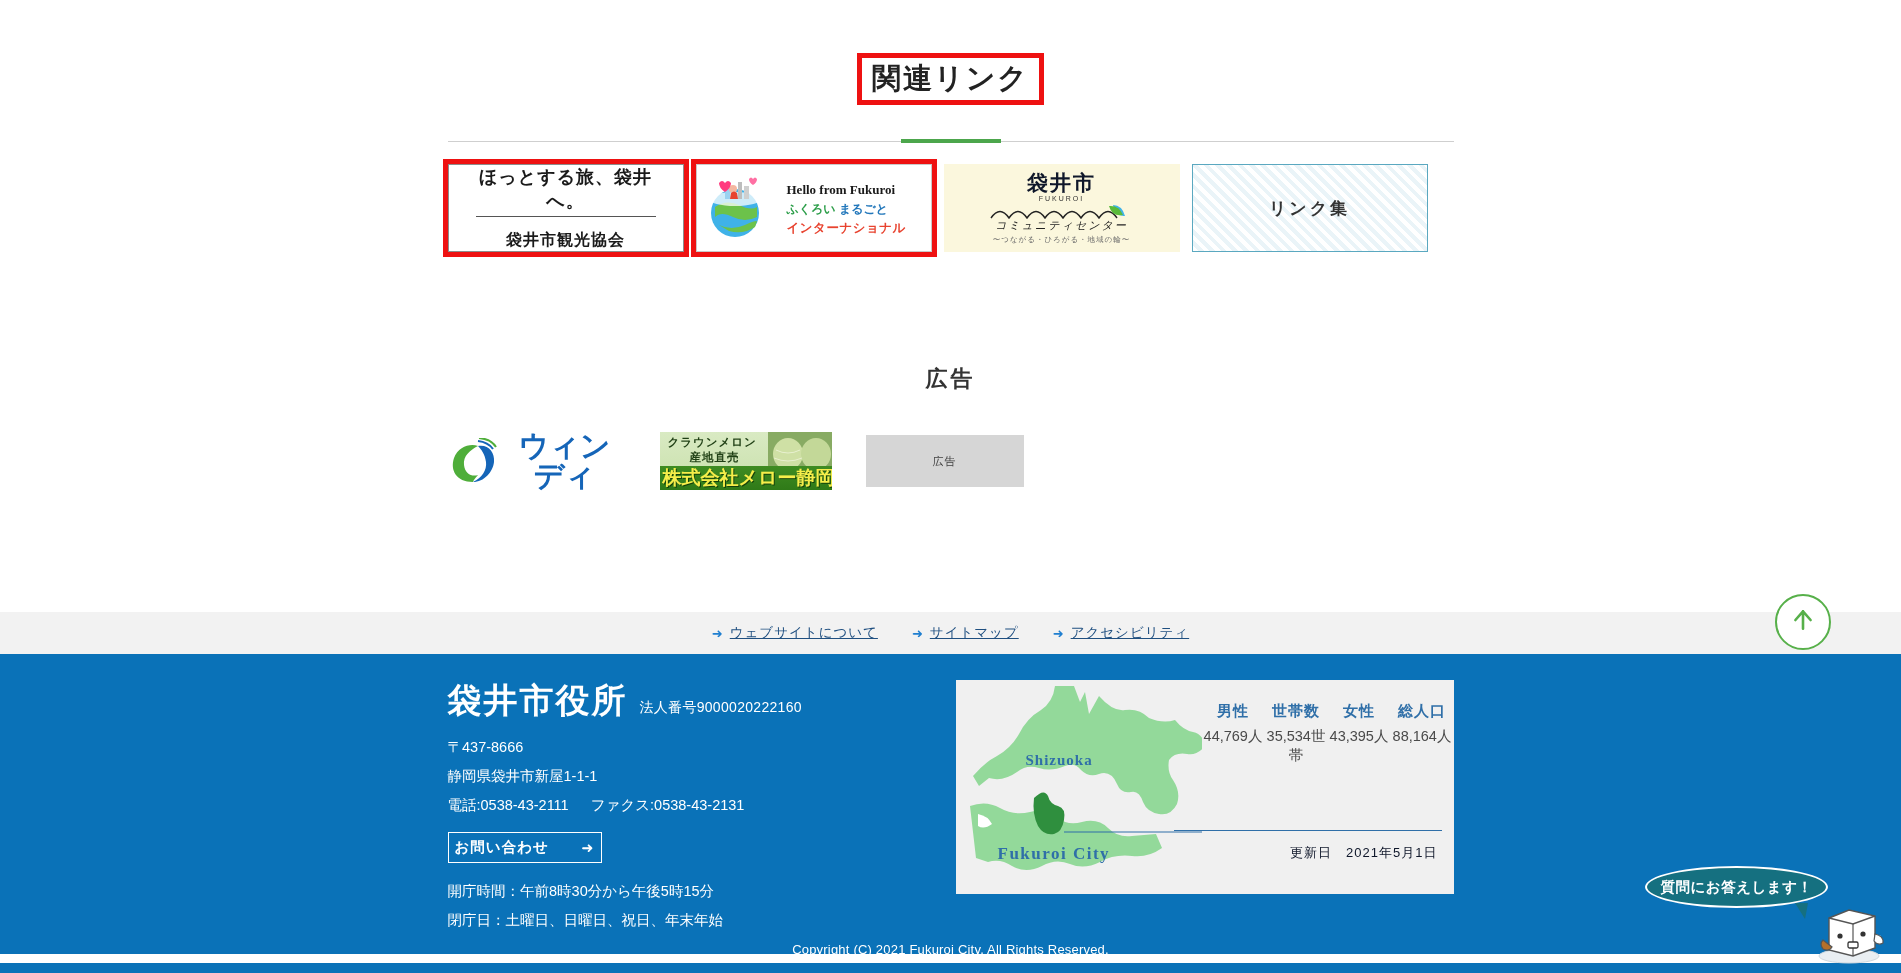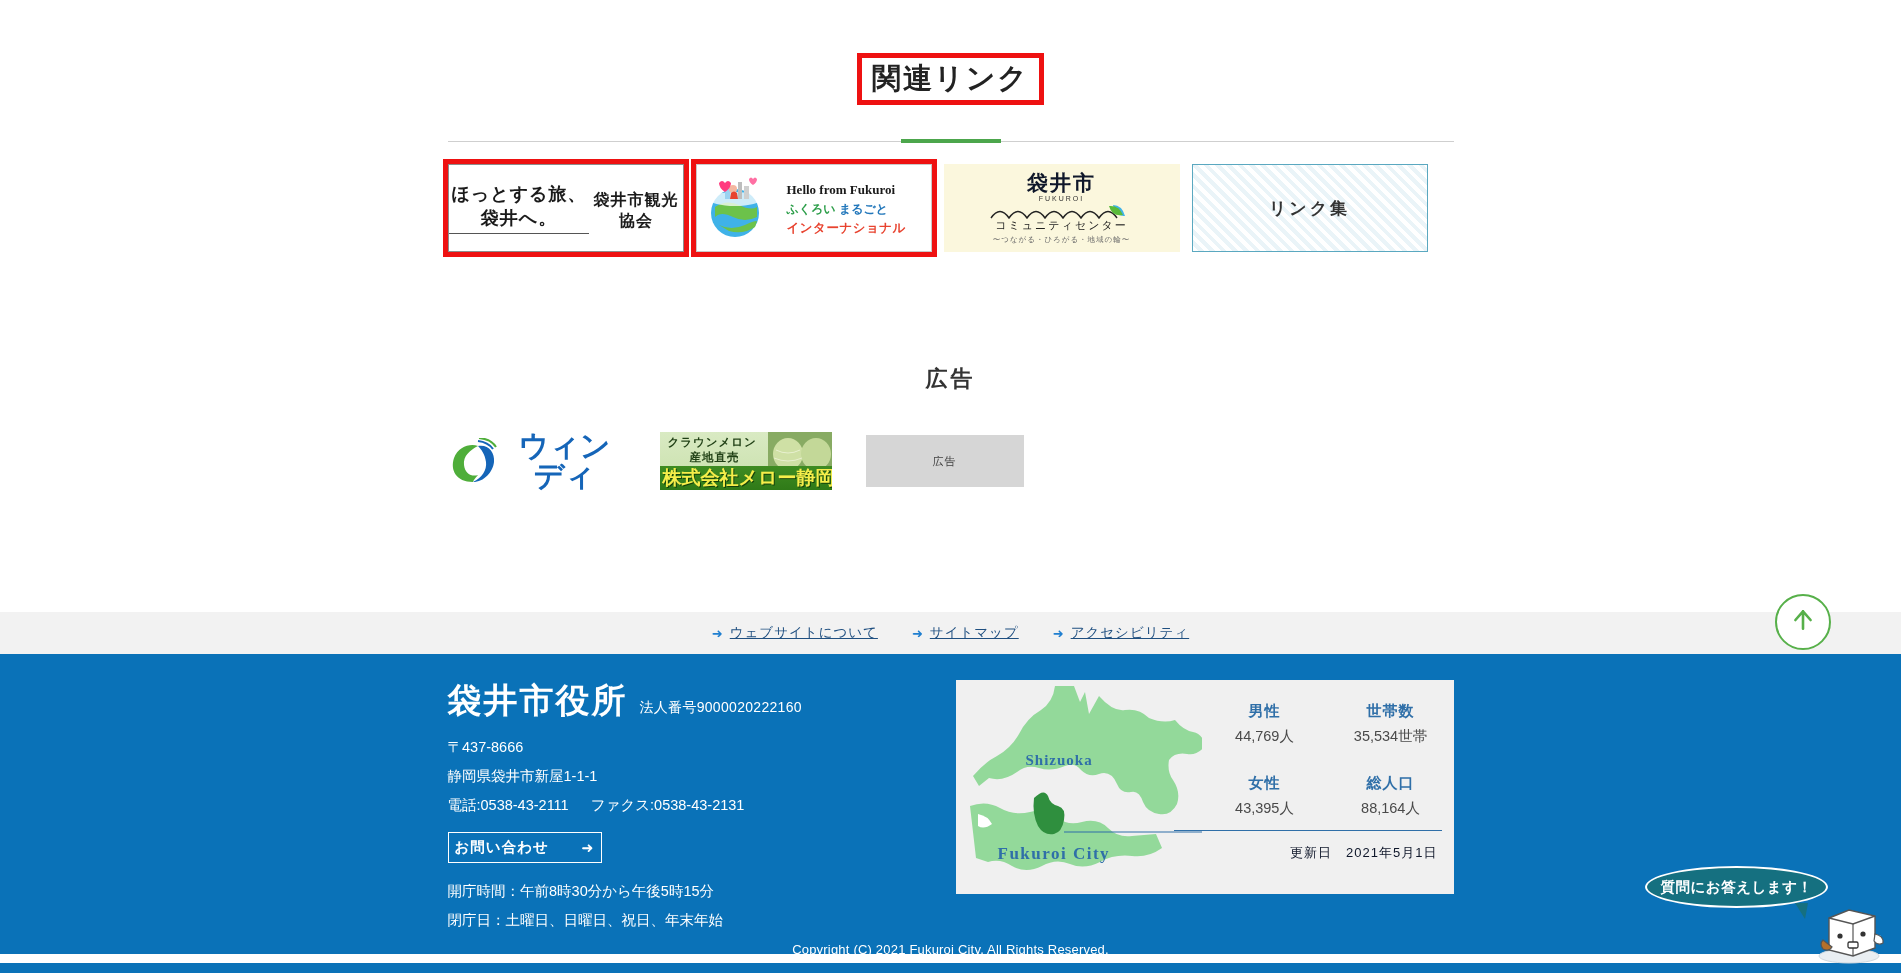--- a/index.html
+++ b/index.html
@@ -80,22 +80,23 @@
     overflow: hidden;
     background: #fff;
   }
   .banner.highlight {
     outline: 5px solid #ee1111;
   }
 
   
   .b1 {
     border: 1px solid #8c8c8c;
-    flex-direction: row;
+    flex-direction: column;
     background: #ffffff;
+    justify-content: space-between;
   }
   .b1-top {
     font-family: "Liberation Serif", "DejaVu Serif", serif;
     font-size: 18px;
     font-weight: 700;
     color: #1a1a1a;
     letter-spacing: 1px;
     padding-bottom: 3px;
     border-bottom: 1px solid #555;
     width: 180px;
@@ -171,20 +172,21 @@
     width: 150px;
     height: 14px;
     margin-top: 1px;
     position: relative;
   }
   .b3-sub {
     font-size: 11px;
     color: #222;
     letter-spacing: 2px;
     margin-top: 1px;
+    font-style: italic;
   }
   .b3-tag {
     font-size: 7.5px;
     color: #6a6a6a;
     letter-spacing: 1px;
     margin-top: 2px;
   }
 
   
   .b4 {
@@ -403,22 +405,22 @@
     color: #2f6fa8;
     letter-spacing: 1.5px;
   }
   .stats-area {
     width: 252px;
     position: relative;
     padding-top: 22px;
   }
   .stats-grid {
     display: grid;
-    grid-template-columns: 1fr 1fr;
-    row-gap: 28px;
+    grid-template-columns: 1fr 1fr 1fr 1fr;
+    row-gap: 16px;
     text-align: center;
   }
   .stat-label {
     font-size: 15px;
     color: #2f6fa8;
     font-weight: 700;
     letter-spacing: 1px;
   }
   .stat-value {
     font-size: 14.5px;

